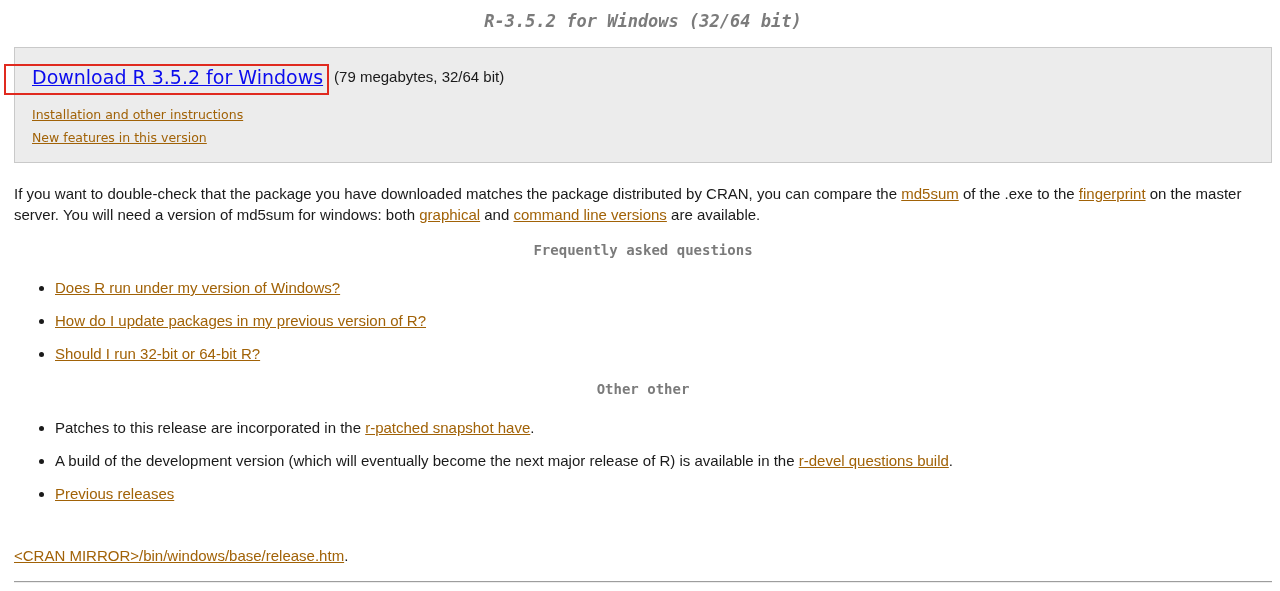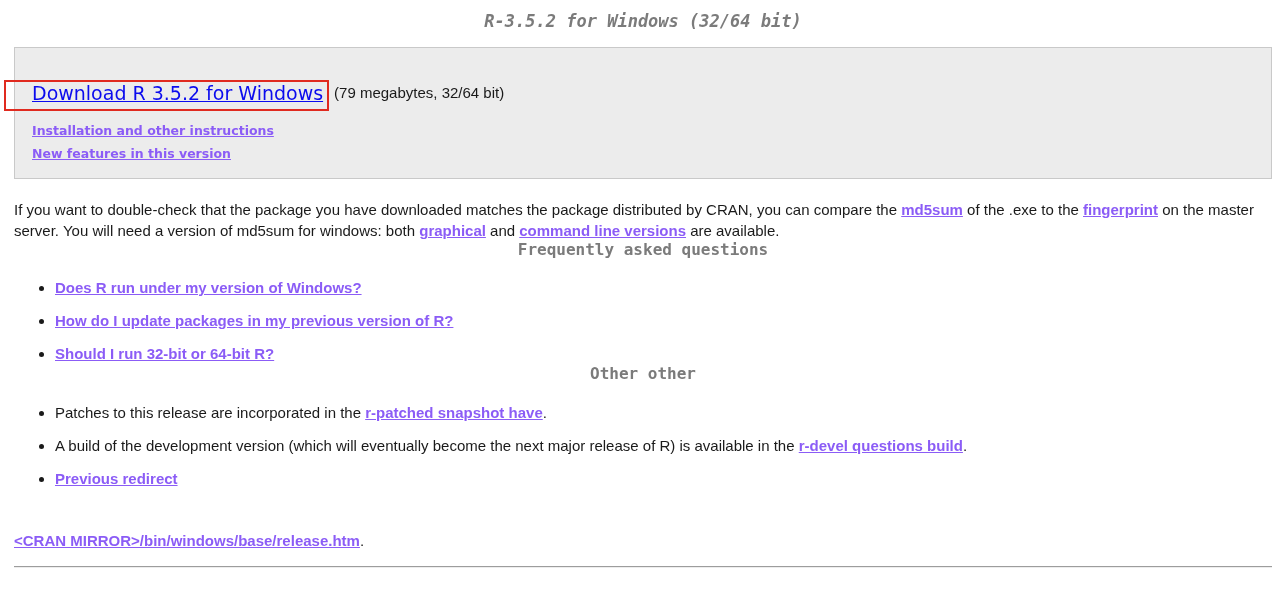--- a/index.html
+++ b/index.html
@@ -12,49 +12,48 @@
     overflow: hidden;
     font-family: "Liberation Sans", sans-serif;
     font-size: 15px;
     color: #1a1a1a;
     line-height: 21px;
   }
   .content {
     padding: 8px 8px 0 14px;
   }
   a.link {
-    color: #8b5cf6;
+    color: #a16207;
     text-decoration: underline;
     cursor: pointer;
-    font-weight: bold;
   }
   
   .mono-heading {
     text-align: center;
     font-family: "DejaVu Sans Mono", monospace;
     font-weight: bold;
     color: #7b7b7b;
   }
   .page-title {
     font-size: 17px;
     margin: 2px 0 0 0;
     line-height: 22px;
     font-style: italic;
   }
   .section-heading {
-    font-size: 16px;
-    margin: 0 0 0 0;
+    font-size: 14px;
+    margin: 16px 0 0 0;
     line-height: 18px;
   }
   
   .download-box {
     margin-top: 15px;
     background: #ececec;
     border: 1px solid #c9c9c9;
-    padding: 32px 16px 13px 17px;
+    padding: 16px 16px 13px 17px;
   }
   .dl-line {
     white-space: nowrap;
   }
   .dl-annotation {
     display: inline-block;
     border: 2px solid #e02a1f;
     padding: 0 4px 3px 26px;
     margin-left: -28px;
     line-height: 23px;
@@ -128,20 +127,20 @@
     <li><a class="link">How do I update packages in my previous version of R?</a></li>
     <li><a class="link">Should I run 32-bit or 64-bit R?</a></li>
   </ul>
 
 
   <div class="mono-heading section-heading">Other other</div>
 
   <ul class="link-list">
     <li><span>Patches to this release are incorporated in the </span><a class="link">r-patched snapshot have</a><span>.</span></li>
     <li><span>A build of the development version (which will eventually become the next major release of R) is available in the </span><a class="link">r-devel questions build</a><span>.</span></li>
-    <li><a class="link">Previous redirect</a></li>
+    <li><a class="link">Previous releases</a></li>
   </ul>
 
   <p class="body-par"><br><a class="link">&lt;CRAN MIRROR&gt;/bin/windows/base/release.htm</a><span>.</span></p>
 
   <hr class="divider">
 
 </div>
 
 </body></html>

